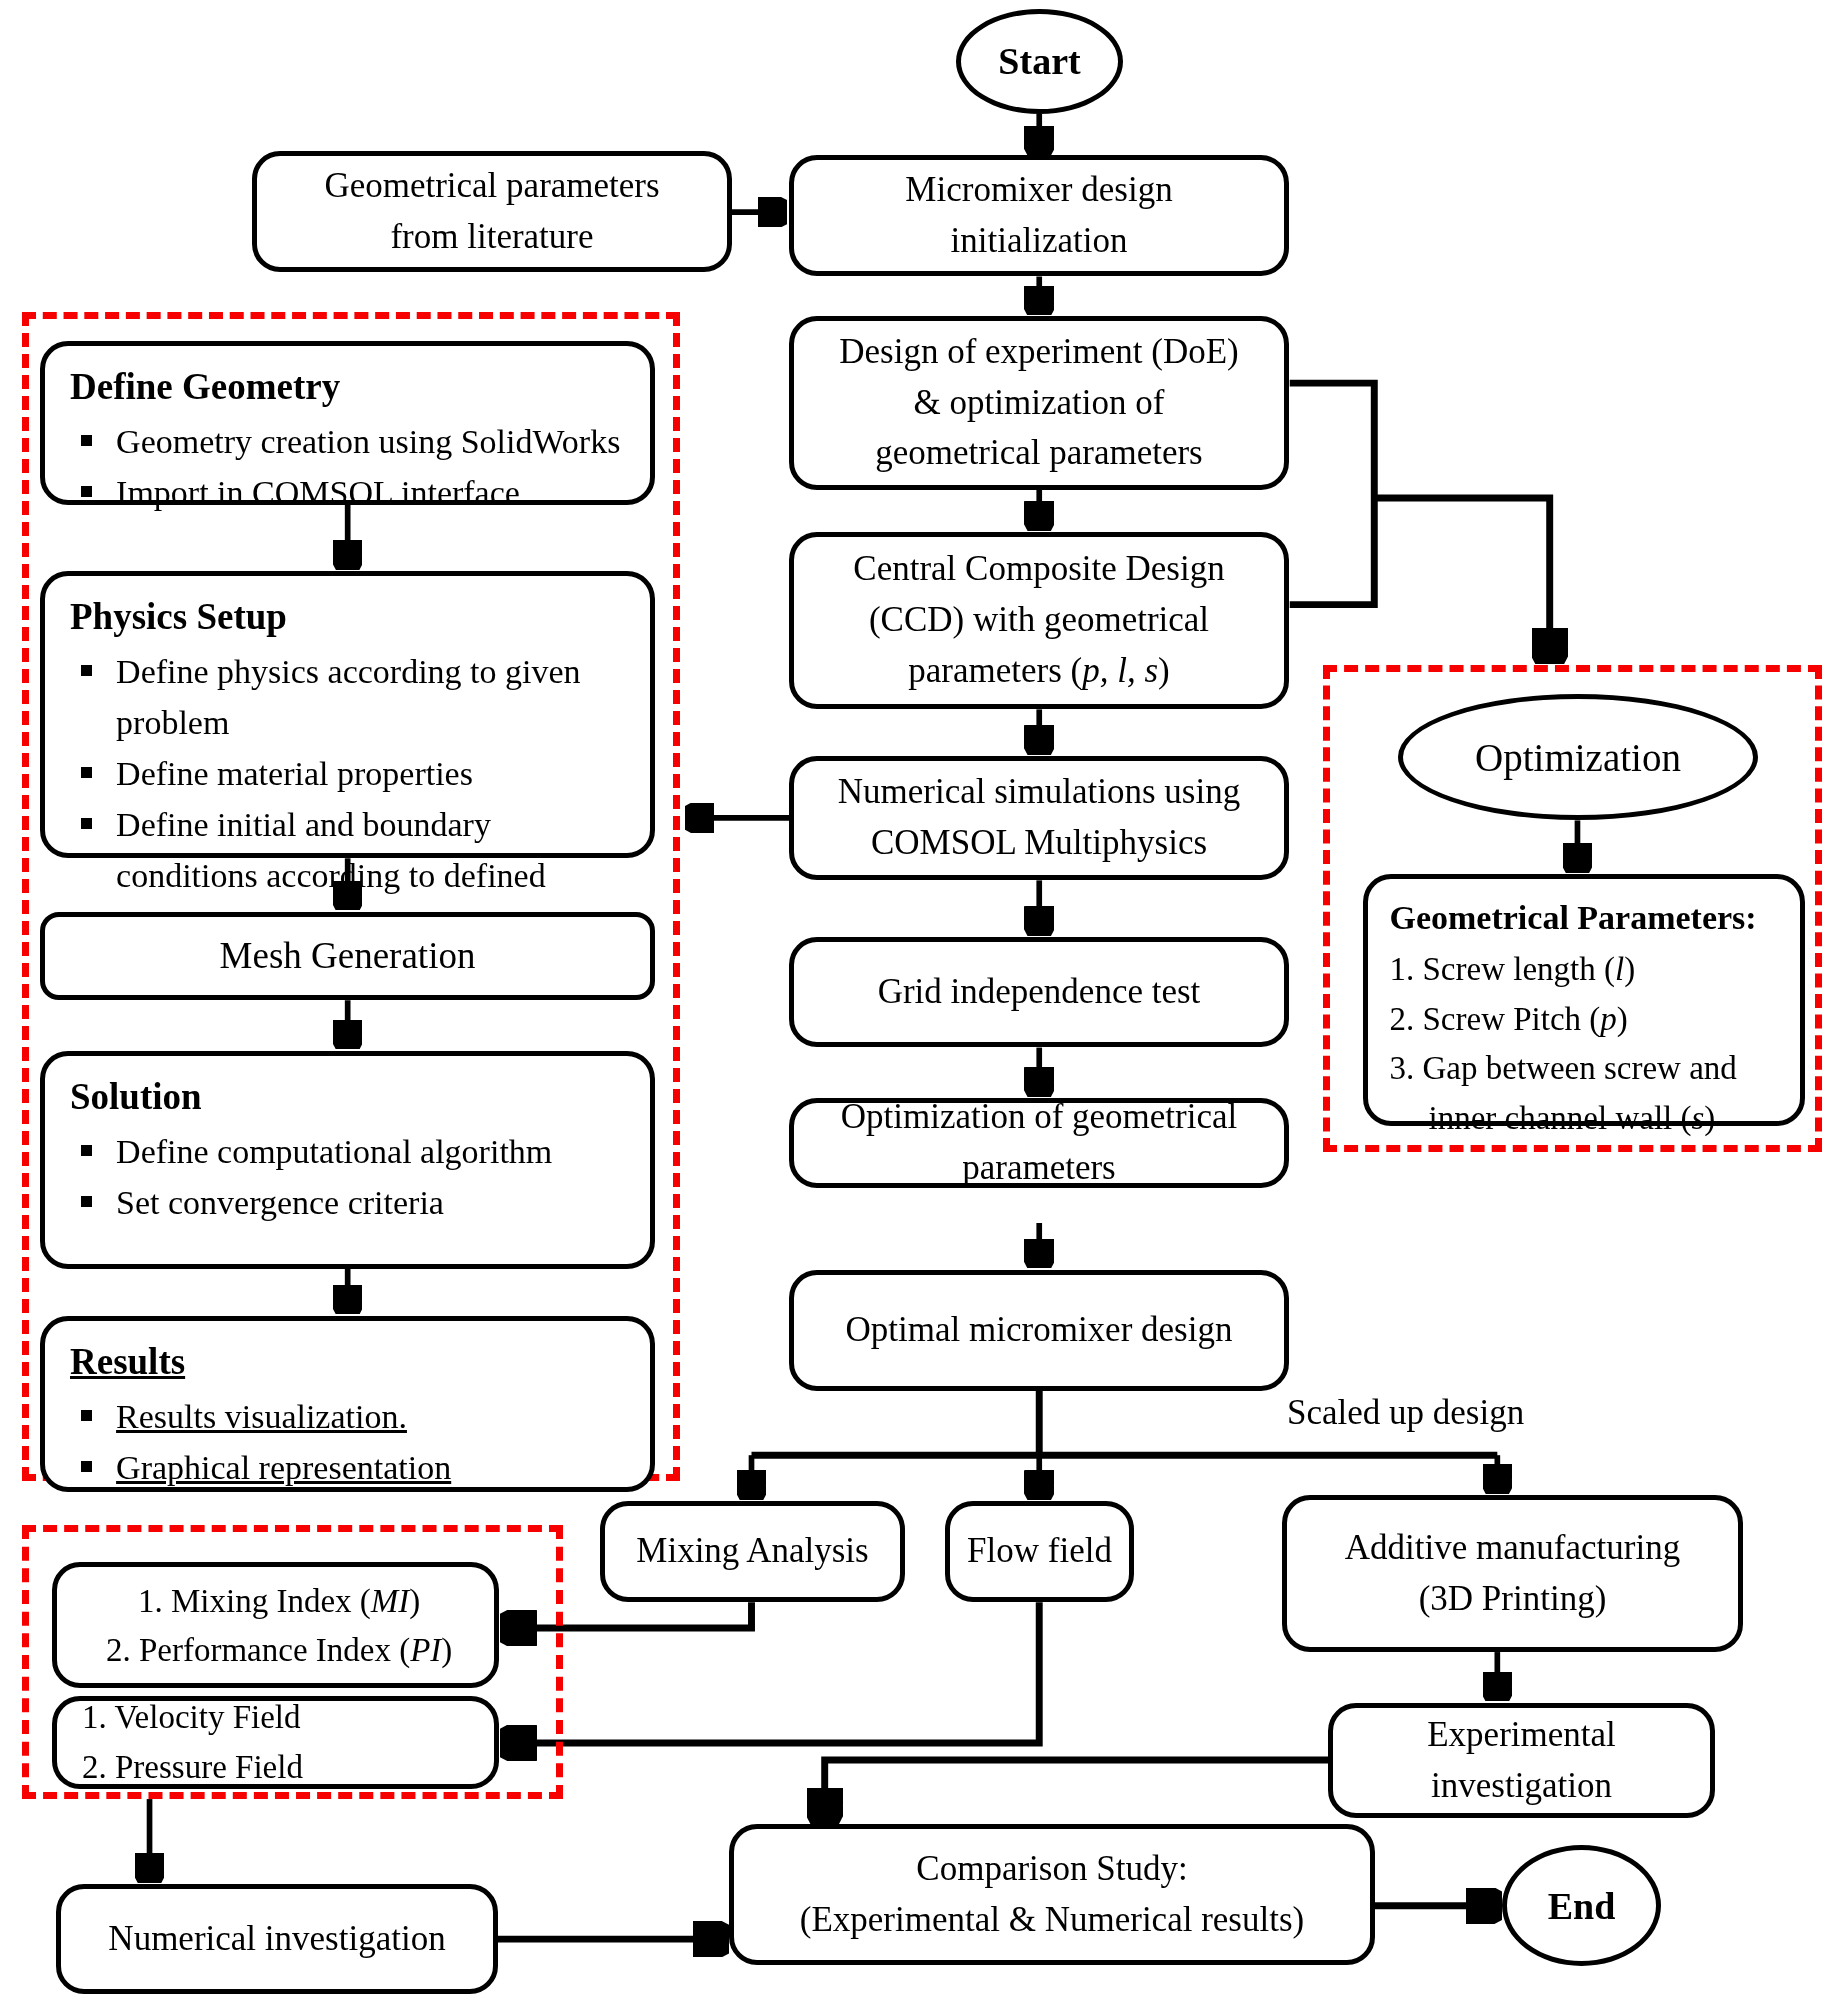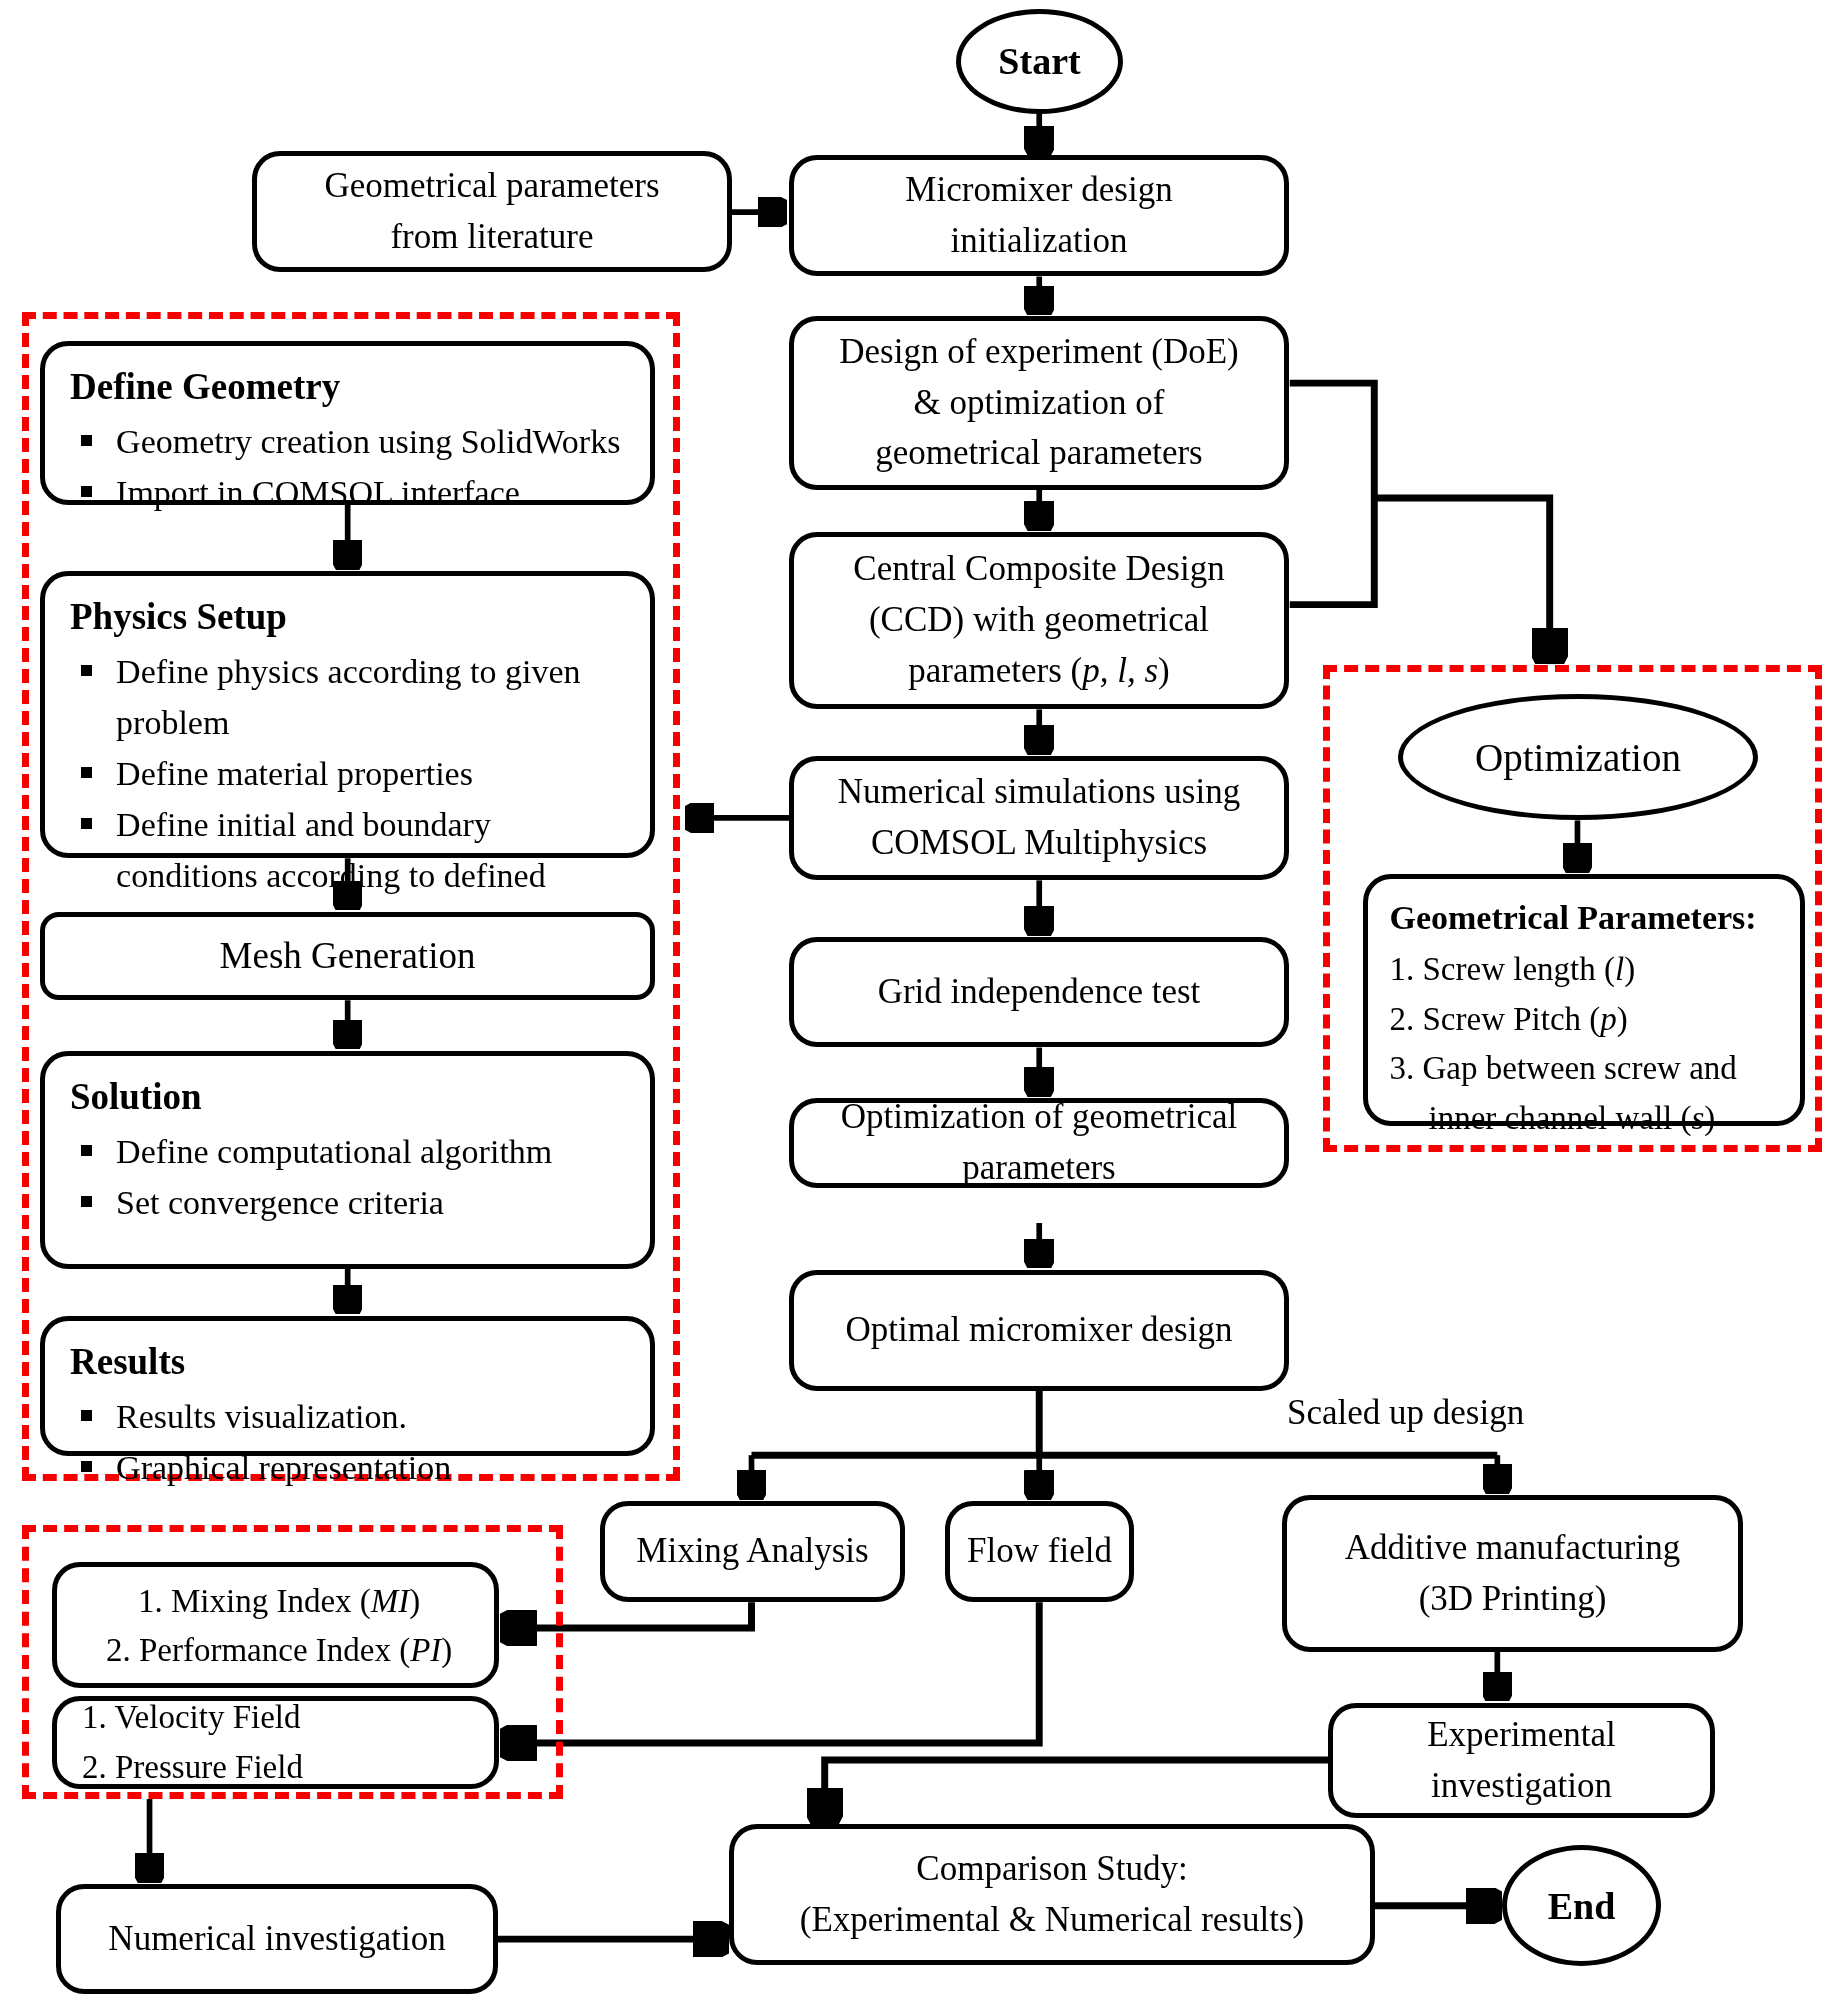--- a/index.html
+++ b/index.html
@@ -190,21 +190,21 @@
     <div class="brow">
         <span class="bmark"></span>
         <span class="btext">Define computational algorithm</span>
       </div>
     <div class="brow">
         <span class="bmark"></span>
         <span class="btext">Set convergence criteria</span>
       </div>
   </div>
 
-  <div class="listbox" style="left:40px;top:1316px;width:615px;height:140px;">
+  <div class="listbox" style="left:40px;top:1316px;width:615px;height:176px;text-decoration:underline;">
     <div class="btitle">Results</div>
     <div class="brow">
         <span class="bmark"></span>
         <span class="btext">Results visualization.</span>
       </div>
     <div class="brow">
         <span class="bmark"></span>
         <span class="btext">Graphical representation</span>
       </div>
   </div>

